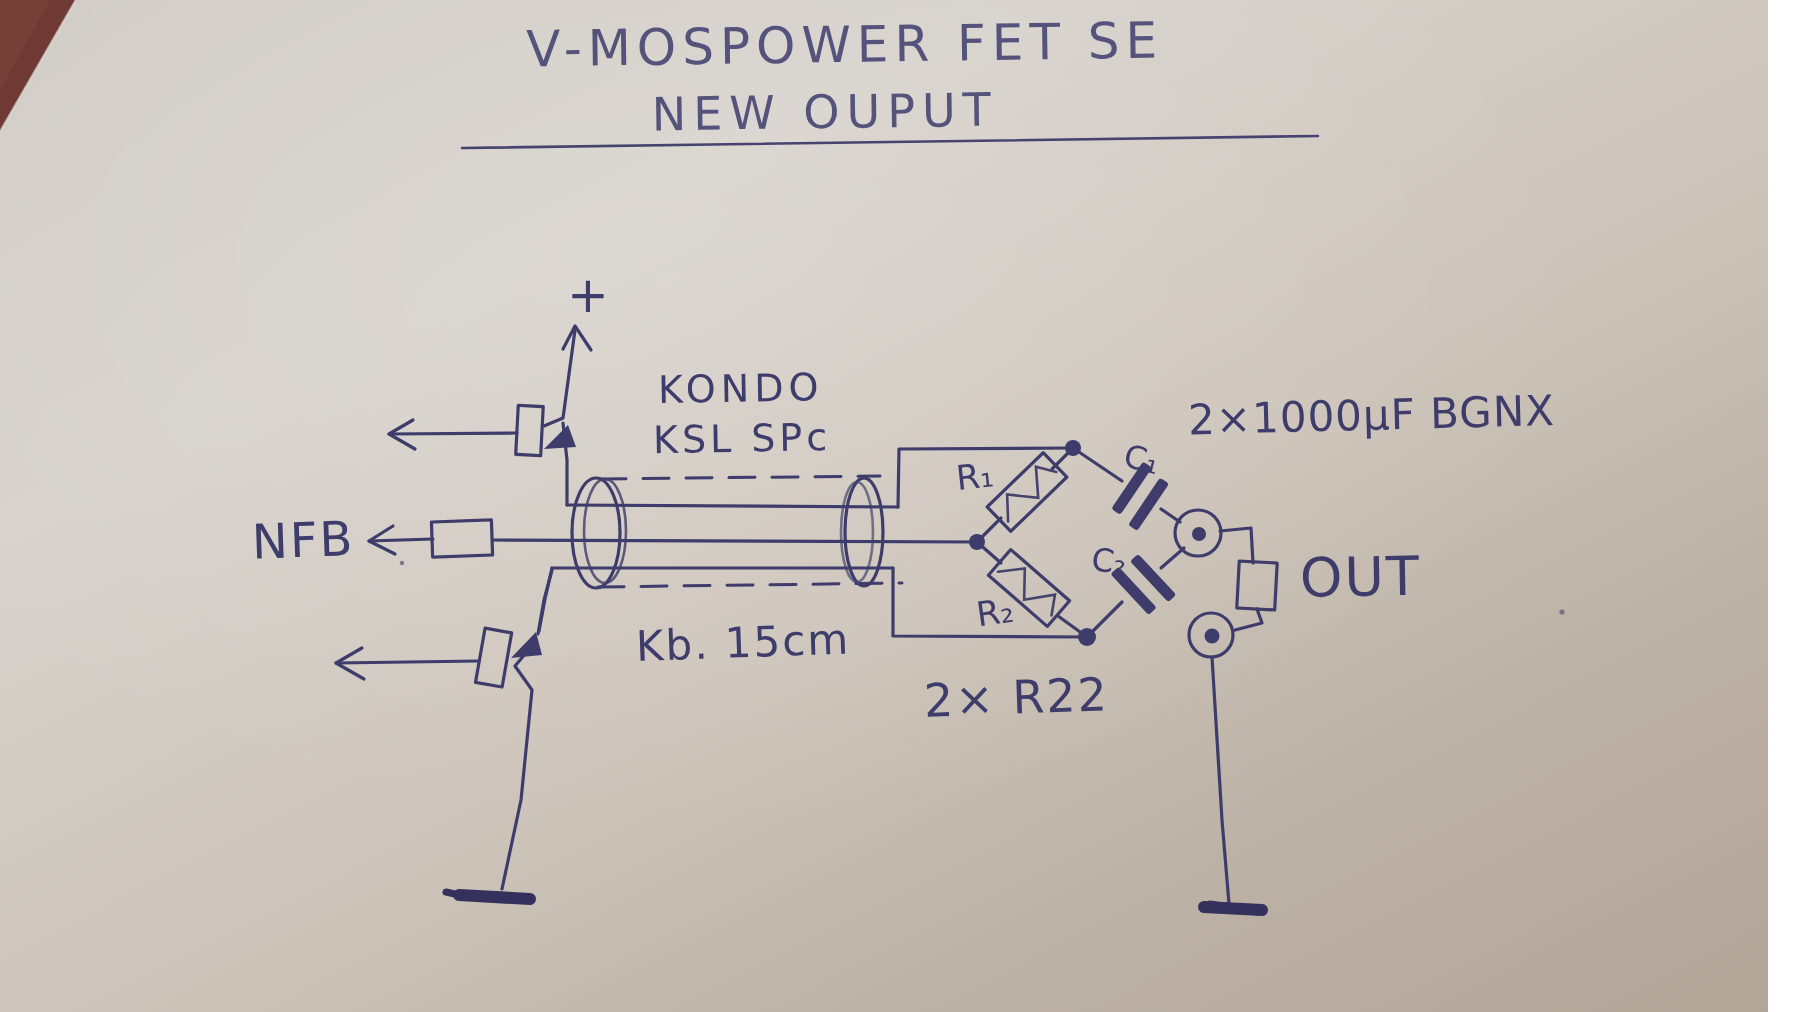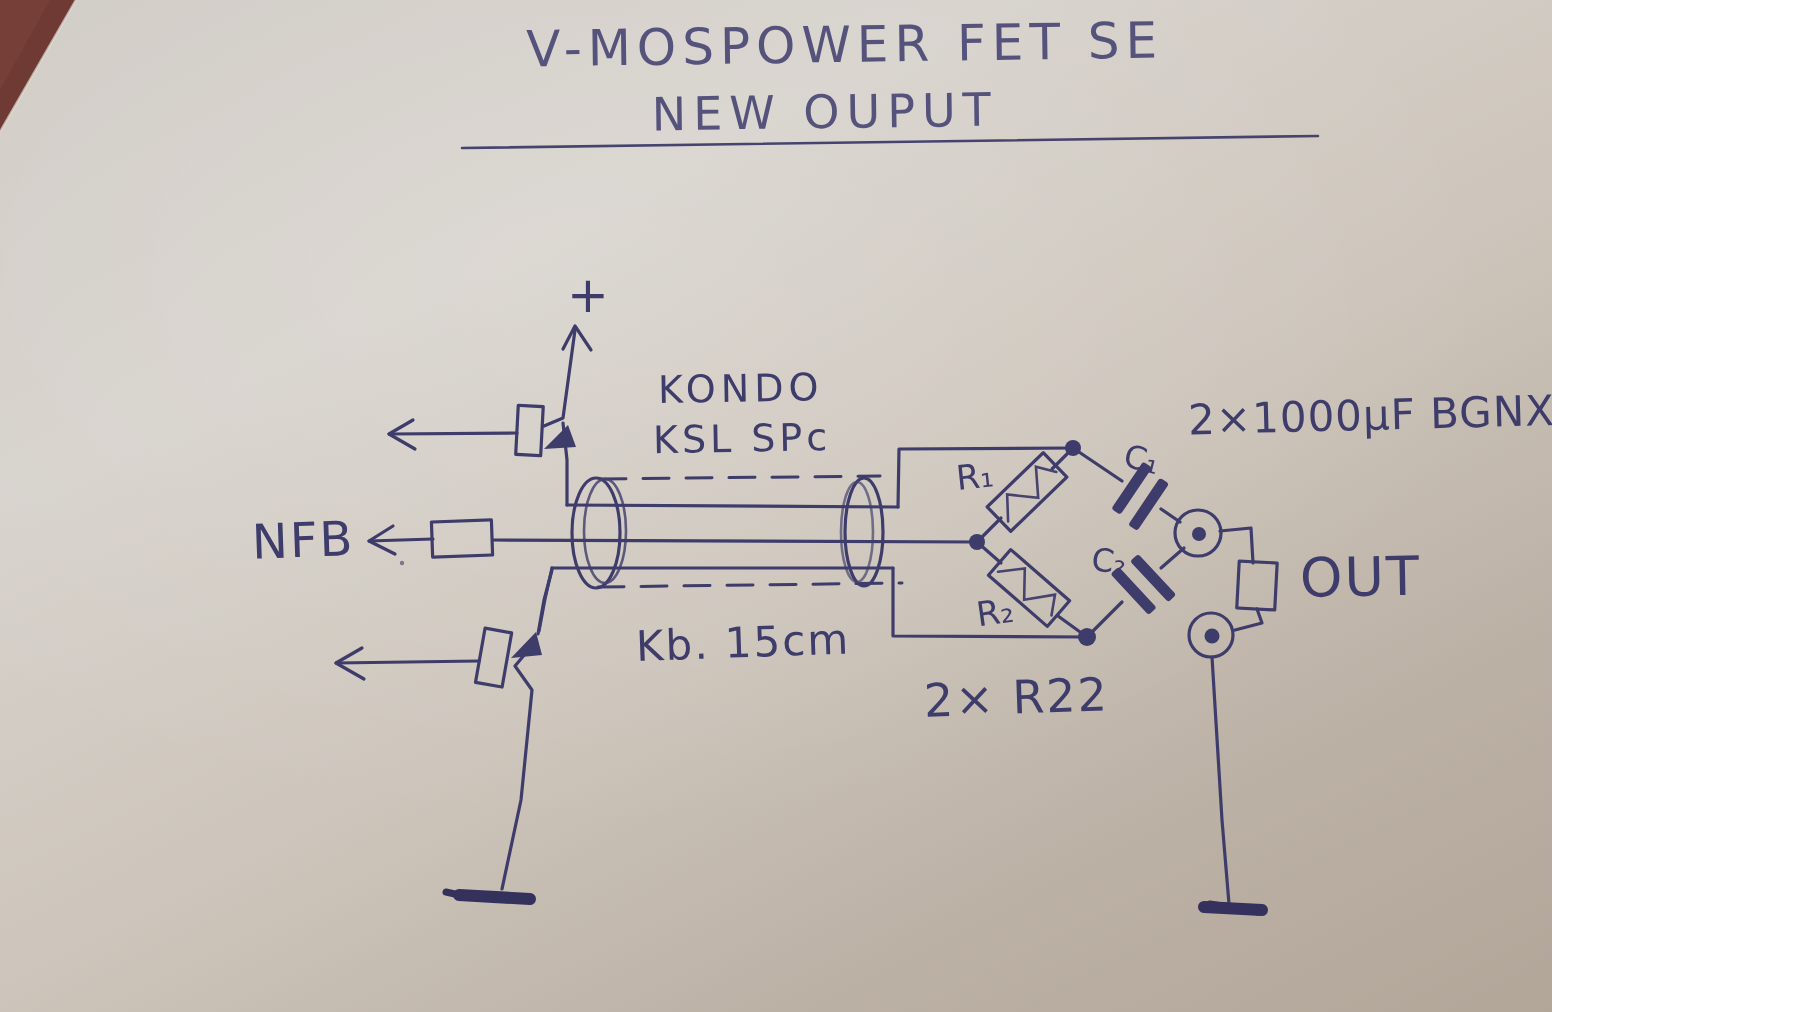--- a/index.html
+++ b/index.html
@@ -1,18 +1,18 @@
 <!DOCTYPE html>
 <html><head>
 <meta charset="utf-8">
 <style>
   html,body{margin:0;padding:0;}
   .scene{
     position:relative;
-    width:1552px;height:1012px;
+    width:1768px;height:1012px;
     overflow:hidden;
     background:
       radial-gradient(ellipse 1500px 900px at 38% 28%, rgba(255,255,255,0.14), rgba(0,0,0,0) 62%),
       linear-gradient(153deg, #d0cbc5 0%, #d7d2cc 28%, #cdc5bb 55%, #bcb1a5 78%, #b1a698 100%);
     font-family:"DejaVu Sans", sans-serif;
   }
   svg{position:absolute;left:0;top:0;}
   .wire{stroke:#3e3c6a;stroke-width:3.2;fill:none;stroke-linecap:round;stroke-linejoin:round;}
   .wire-thin{stroke:#46446f;stroke-width:2.6;fill:none;stroke-linecap:round;}
   .dash{stroke:#3e3c6a;stroke-width:3;fill:none;stroke-linecap:round;stroke-dasharray:26 17;}

